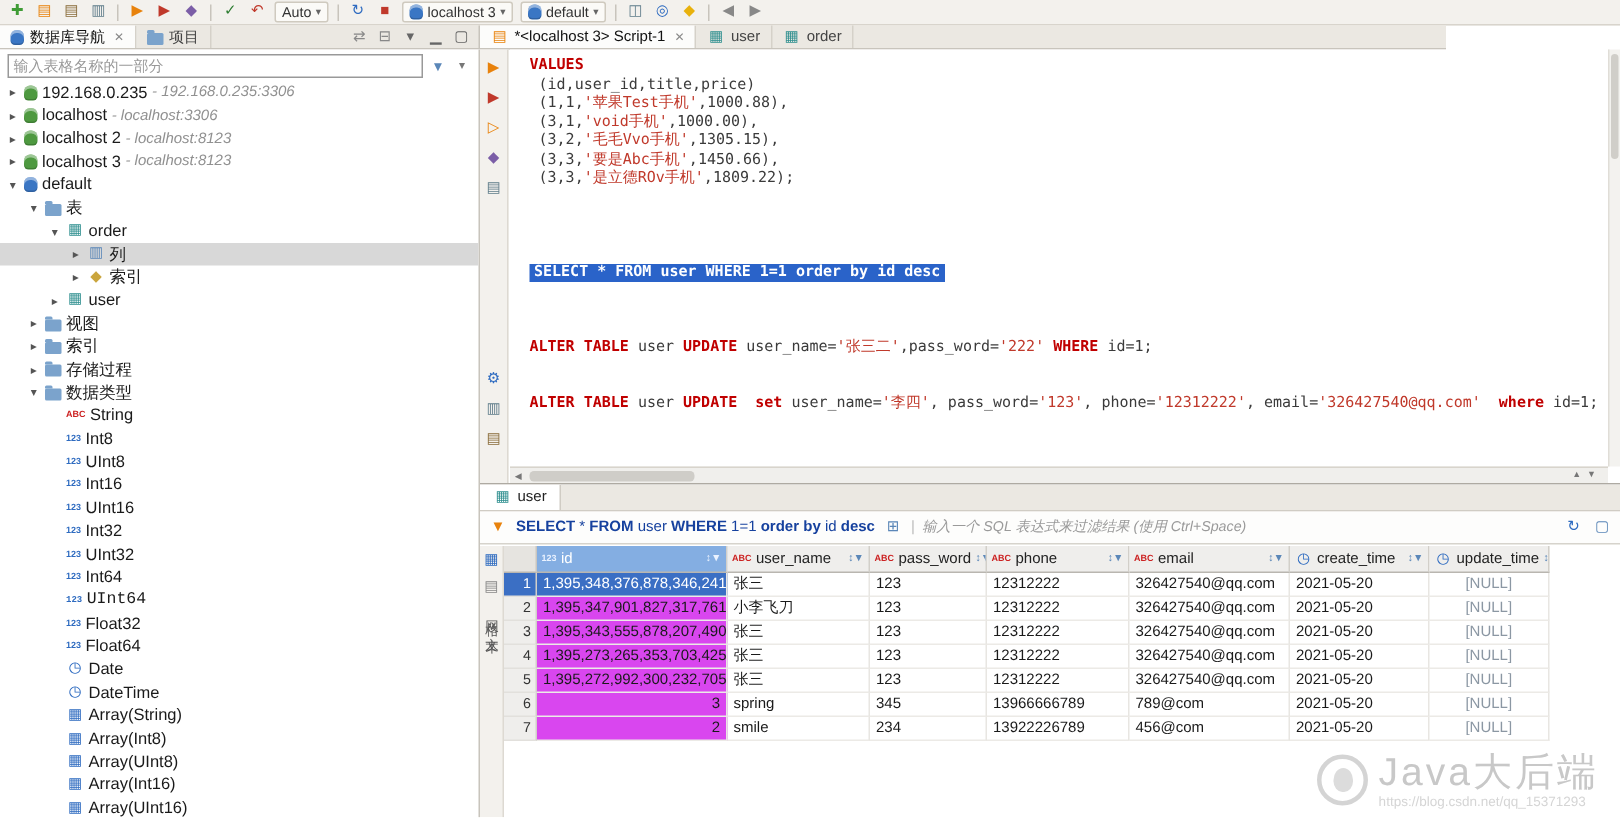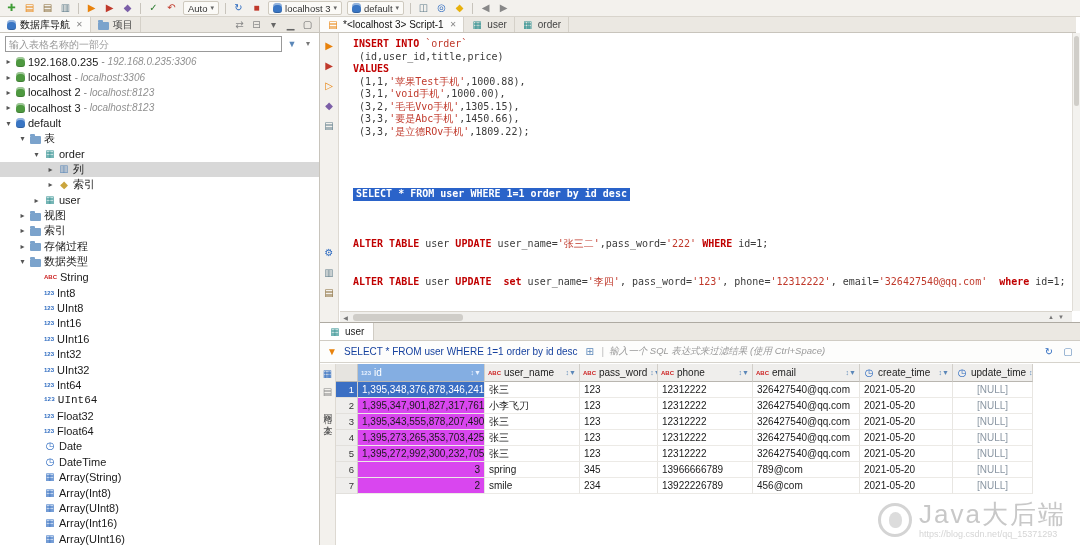--- a/index.html
+++ b/index.html
@@ -8,21 +8,21 @@
   .app{position:relative;width:1080px;height:545px;background:#fff;font-size:11px;color:#222;overflow:hidden;}
 
   
   .topbar{position:absolute;left:0;top:0;width:1080px;height:17px;background:#f3f1ed;border-bottom:1px solid #d8d4cc;display:flex;align-items:center;padding:0 3px;gap:1px;}
   .tbi{width:17px;height:15px;display:flex;align-items:center;justify-content:center;font-size:10px;border-radius:2px;}
   .tbsep{width:1px;height:11px;background:#c8c4bc;margin:0 3px;}
   .tbdrop{display:flex;align-items:center;gap:3px;height:14px;padding:0 4px;margin:0 2px;background:#fbfaf7;border:1px solid #cfcabf;border-radius:2px;font-size:9.5px;color:#333;white-space:nowrap;}
   .tbdrop-arrow{font-size:7px;color:#666;}
 
   
-  .tabrow{position:absolute;left:0;top:17px;width:1076px;height:16px;background:#ebe8e2;border-bottom:1px solid #c8c4bc;display:flex;text-align:right;}
+  .tabrow{position:absolute;left:0;top:17px;width:964px;height:16px;background:#ebe8e2;border-bottom:1px solid #c8c4bc;display:flex;text-align:right;}
   .navtabs{width:320px;display:flex;align-items:stretch;border-right:1px solid #c8c4bc;}
   .edtabs{flex:1;display:flex;align-items:stretch;}
   .tab{display:flex;align-items:center;gap:4px;padding:0 7px;font-size:10px;color:#444;border-right:1px solid #d5d1c9;white-space:nowrap;}
   .tab.active{background:#fcfcfb;color:#111;}
   .tab .x{font-size:8px;color:#888;margin-left:2px;}
   .tabspacer{flex:1;}
   .tabact{display:flex;align-items:center;gap:6px;padding:0 6px;font-size:9px;color:#666;}
   .tabact .ab{display:flex;align-items:center;justify-content:center;width:11px;height:11px;}
 
   
@@ -64,21 +64,21 @@
   .hs-sp{flex:1;}
   .hs-upd{display:flex;gap:4px;margin-right:8px;font-size:6px;color:#777;}
   .vscroll{position:absolute;right:0;top:33px;width:8px;height:278px;background:#f3f2ef;border-left:1px solid #e0ddd7;}
   .vs-thumb{margin:3px 1px;width:5px;height:70px;background:#d0cec9;border-radius:3px;}
 
   
   .results{position:absolute;left:320px;top:322px;width:760px;height:223px;background:#fff;border-top:1px solid #aeaaa2;overflow:hidden;}
   .rtabs{height:18px;background:#ebe8e2;border-bottom:1px solid #d0ccc4;display:flex;align-items:stretch;}
   .rtab{display:flex;align-items:center;gap:4px;padding:0 9px;font-size:10px;background:#fff;border-right:1px solid #d0ccc4;color:#222;}
   .rfilter{height:22px;border-bottom:1px solid #d6d3cc;display:flex;align-items:center;gap:5px;padding:0 5px;font-size:10px;background:#fdfdfc;}
-  .fq-k{color:#16419e;font-weight:normal;}
+  .fq-k{color:#16419e;font-weight:bold;}
   .fq-t{color:#16419e;}
   .rfsep{color:#bbb;}
   .rfph{color:#9a9a9a;font-style:italic;font-size:9.5px;white-space:nowrap;}
   .rfspacer{flex:1;}
   .rfb{width:14px;display:flex;align-items:center;justify-content:center;}
   .rside{position:absolute;left:0;top:41px;bottom:0;width:16px;background:#f3f1ed;border-right:1px solid #ddd9d2;display:flex;flex-direction:column;align-items:center;padding-top:3px;gap:5px;}
   .vlabel{writing-mode:vertical-rl;font-size:9px;color:#555;letter-spacing:1px;margin-top:4px;}
   .grid{position:absolute;left:16px;top:41px;right:0;bottom:0;overflow:hidden;background:#fff;}
   .ghead{display:flex;height:18px;}
   .gcorner{width:22px;background:#e6e4e0;border-right:1px solid #c9c6c0;border-bottom:1px solid #b9b6b0;flex:none;}
@@ -421,23 +421,22 @@
       </span>
       <span class="esb">
         <span class="ic" style="color: rgb(96, 125, 139);">▥</span>
       </span>
       <span class="esb">
         <span class="ic" style="color: rgb(138, 109, 59);">▤</span>
       </span>
     </div>
 
   <div class="editor" id="editor">
-      <div class="eline"><span class="sg-kw">INSERT INTO </span><span class="sg-str">`order`</span></div>
+      <div class="eline"><span class="sg-kw">VALUES</span></div>
       <div class="eline"><span class="sg-pl"> (id,user_id,title,price)</span></div>
-      <div class="eline"><span class="sg-kw">VALUES</span></div>
       <div class="eline"><span class="sg-pl"> (1,1,</span><span class="sg-str">'苹果Test手机'</span><span class="sg-pl">,1000.88),</span></div>
       <div class="eline"><span class="sg-pl"> (3,1,</span><span class="sg-str">'void手机'</span><span class="sg-pl">,1000.00),</span></div>
       <div class="eline"><span class="sg-pl"> (3,2,</span><span class="sg-str">'毛毛Vvo手机'</span><span class="sg-pl">,1305.15),</span></div>
       <div class="eline"><span class="sg-pl"> (3,3,</span><span class="sg-str">'要是Abc手机'</span><span class="sg-pl">,1450.66),</span></div>
       <div class="eline"><span class="sg-pl"> (3,3,</span><span class="sg-str">'是立德ROv手机'</span><span class="sg-pl">,1809.22);</span></div>
       <div class="eline">&nbsp;</div>
       <div class="eline">&nbsp;</div>
       <div class="eline">&nbsp;</div>
       <div class="eline">&nbsp;</div>
       <div class="eline hl"><span class="sg-hl">SELECT * FROM user WHERE 1=1 order by id desc</span></div>

